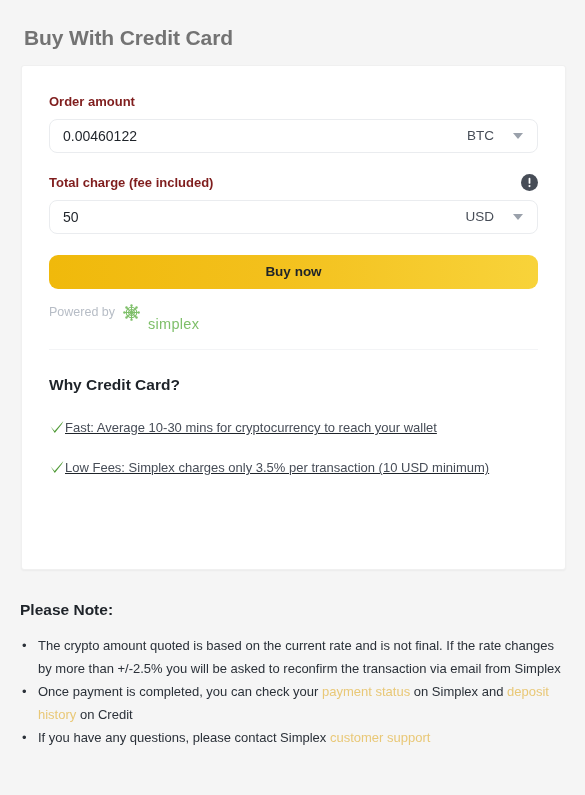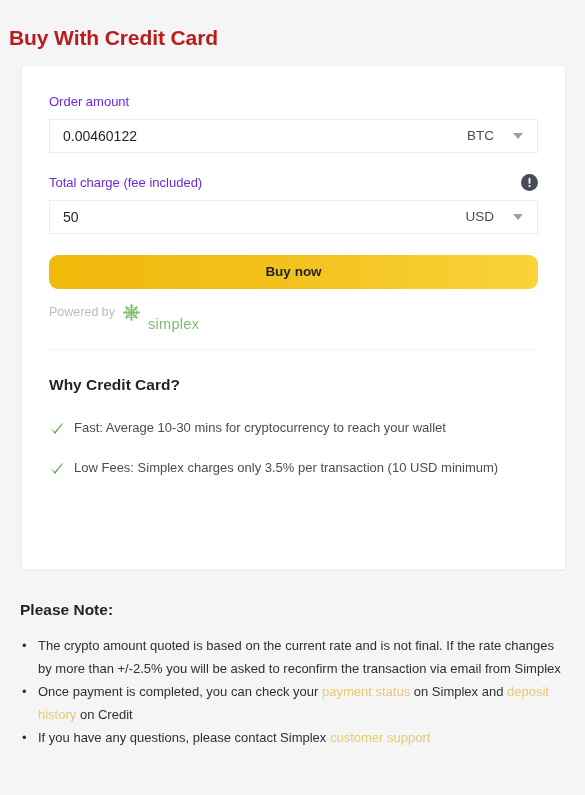--- a/index.html
+++ b/index.html
@@ -20,26 +20,26 @@
   .page {
     position: relative;
     width: 585px;
     height: 795px;
     background: #f5f5f5;
   }
 
   
   .page-title {
     position: absolute;
-    left: 9px;
+    left: 24px;
     top: 10px;
     font-size: 21px;
     font-weight: bold;
     letter-spacing: -0.1px;
-    color: #b91c1c;
+    color: #737373;
     line-height: 28px;
   }
 
   
   .card {
     position: absolute;
     left: 21px;
     top: 65px;
     width: 545px;
     height: 505px;
@@ -55,43 +55,43 @@
 
   
   .field-label-row {
     display: flex;
     align-items: center;
     justify-content: space-between;
     margin-bottom: 9px;
   }
   .field-label {
     font-size: 13px;
-    font-weight: normal;
-    color: #6d28d9;
+    font-weight: bold;
+    color: #7f1d1d;
     line-height: 16px;
   }
 
   .info-icon {
     width: 17px;
     height: 17px;
     border-radius: 50%;
     background: #474d57;
     display: flex;
     align-items: center;
     justify-content: center;
     cursor: pointer;
     flex: 0 0 auto;
   }
   .info-icon svg { display: block; }
 
   .input-wrap {
     position: relative;
     height: 34px;
     border: 1px solid #eaecef;
-    border-radius: 0;
+    border-radius: 8px;
     background: #ffffff;
     display: flex;
     align-items: center;
     margin-bottom: 21px;
   }
   .input-value {
     flex: 1 1 auto;
     padding: 0 12px 0 13px;
     font-size: 14px;
     color: #1e2329;
@@ -172,23 +172,23 @@
   
   .why-title {
     font-size: 15.5px;
     font-weight: bold;
     color: #1e2329;
     line-height: 20px;
     margin-bottom: 24px;
   }
   .benefit {
     display: flex;
-    align-items: flex-end;
-    gap: 9px;
+    align-items: center;
     margin-bottom: 23px;
+    text-decoration: underline;
   }
   .check-icon { flex: 0 0 auto; display: block; margin-top: -1px; }
   .benefit-text {
     font-size: 13px;
     color: #474d57;
     line-height: 17px;
   }
 
   
   .note-section {

